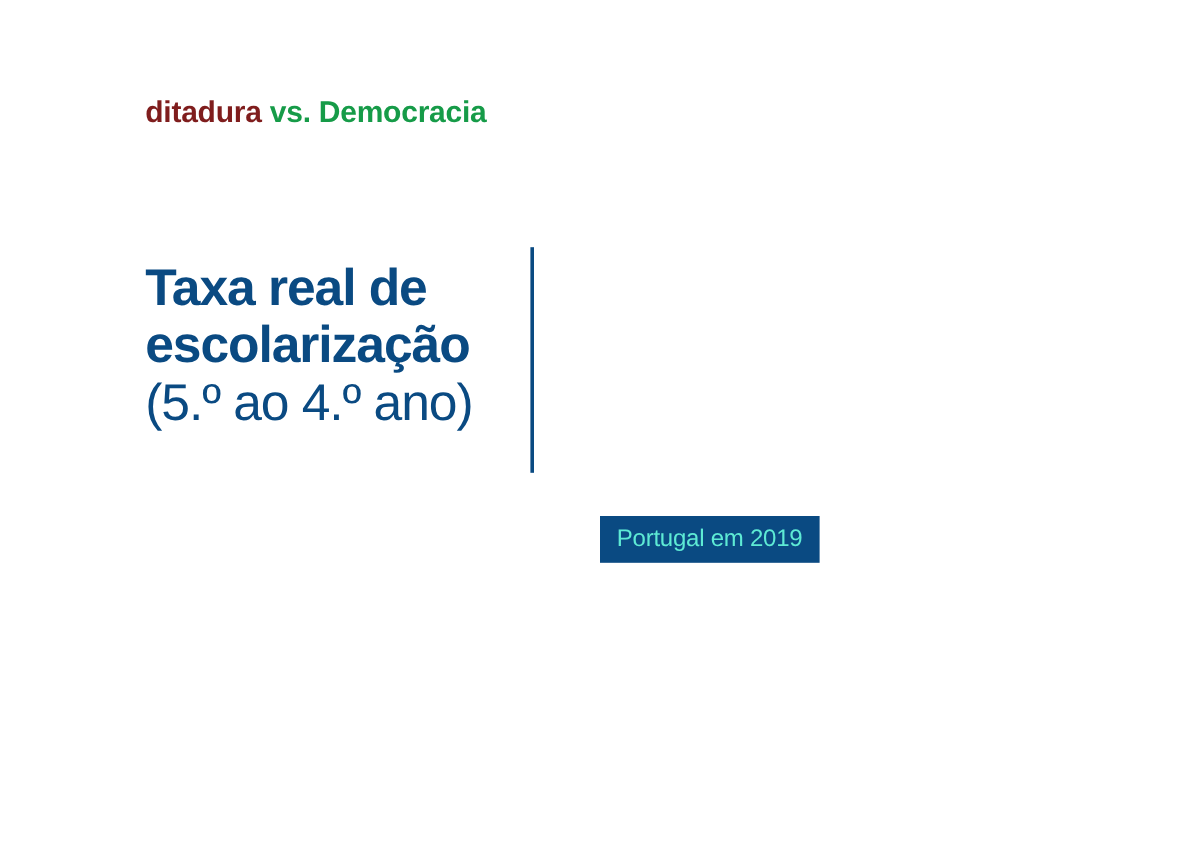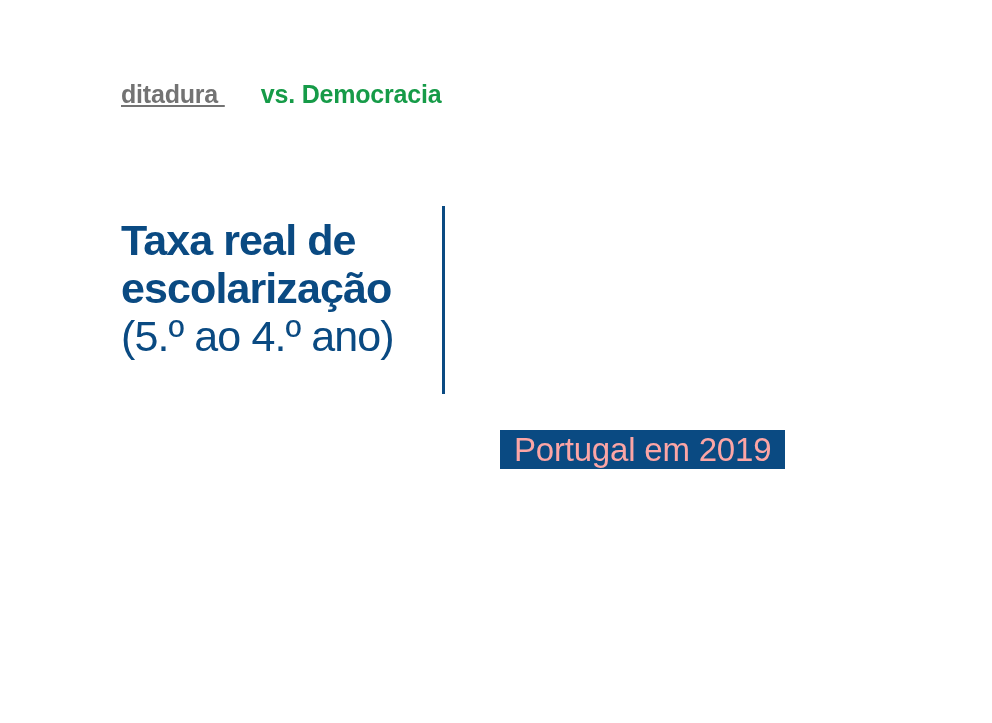--- a/index.html
+++ b/index.html
@@ -27,22 +27,22 @@
   .kicker {
     position: absolute;
     left: 121px;
     top: 79px;
     font-size: 25px;
     font-weight: 700;
     letter-spacing: -0.2px;
     line-height: 30px;
     white-space: nowrap;
   }
-  .kicker-left  { color: #737373; text-decoration: underline; }
-  .kicker-right { color: #169b48; margin-left: 36px; }
+  .kicker-left  { color: #7f1d1d; }
+  .kicker-right { color: #169b48; }
 
   
   .stat-block {
     position: absolute;
     left: 121px;
     top: 196px;
     width: 760px;
     height: 290px;
   }
 
@@ -95,22 +95,22 @@
     letter-spacing: -3px;
     margin-left: 2px;
   }
 
   
   .badge {
     position: absolute;
     left: 379px;
     top: 234px;
     background: #0a4a82;
-    color: #fca5a5;
-    font-size: 33px;
+    color: #5eead4;
+    font-size: 20px;
     font-weight: 400;
     letter-spacing: -0.2px;
     line-height: 39px;
     height: 39px;
     padding: 0 14px;
     white-space: nowrap;
     box-sizing: border-box;
   }
 </style>
 </head>

